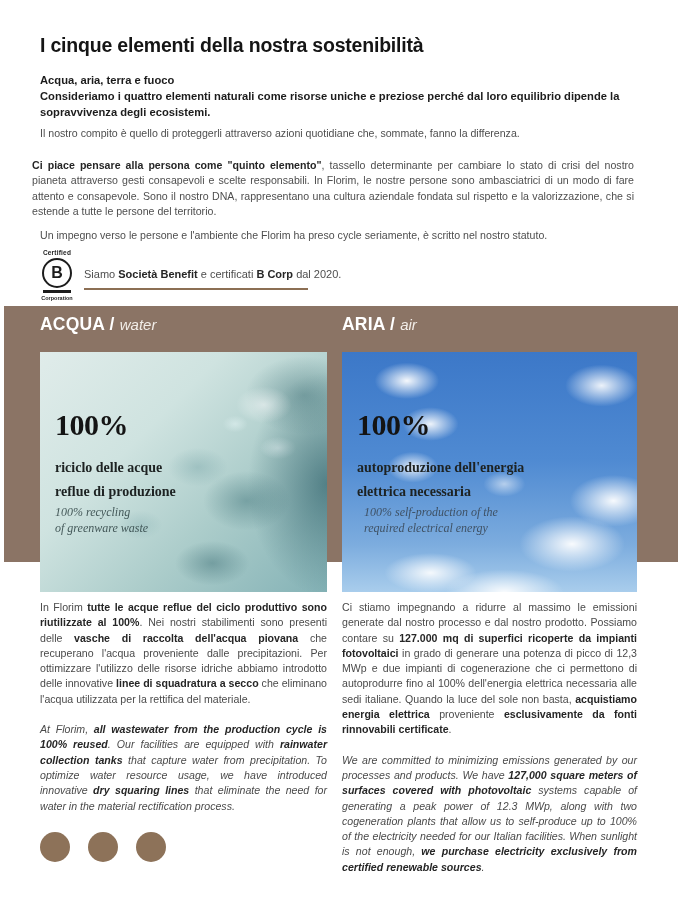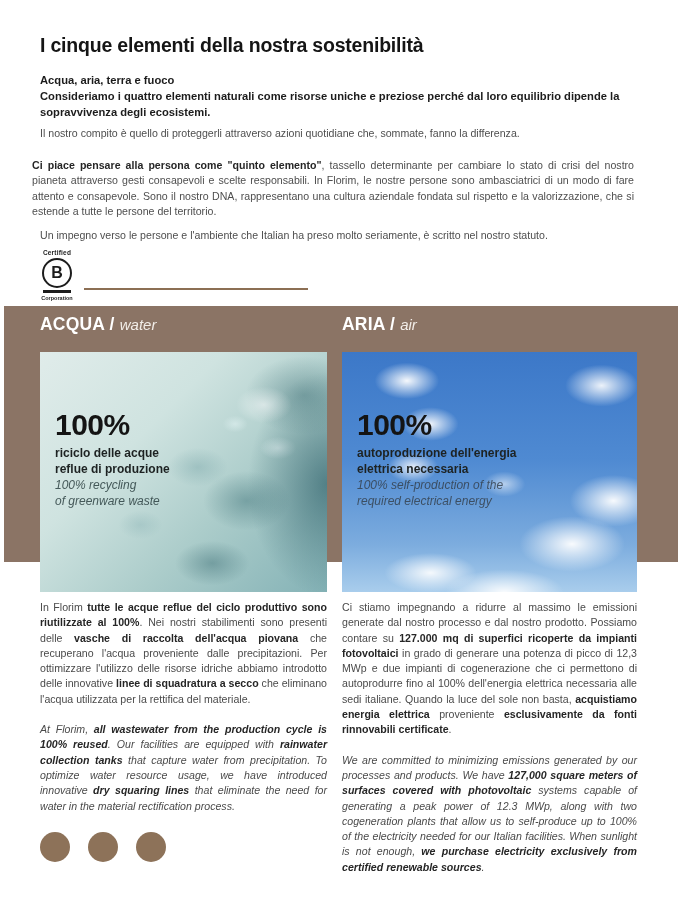--- a/index.html
+++ b/index.html
@@ -28,21 +28,21 @@
 
   
   .band{left:4px;top:306px;width:674px;height:256px;background:#8b7465;}
 
   .section-head{top:314px;color:#ffffff;font-size:17.5px;font-weight:700;letter-spacing:.2px;}
   .section-head .sub{font-weight:400;font-style:italic;font-size:15px;color:#f2ede8;letter-spacing:0;}
   .head-acqua{left:40px;}
   .head-aria{left:342px;}
 
   
-  .photo{top:352px;height:240px;overflow:hidden;}
+  .photo{top:352px;height:240px;overflow:hidden;font-family:Liberation Serif, serif;}
   .photo-water{left:40px;width:287px;
     background:
       radial-gradient(ellipse 40px 26px at 78% 22%, rgba(255,255,255,.55), transparent 70%),
       radial-gradient(ellipse 90px 60px at 92% 18%, rgba(55,105,112,.45), transparent 65%),
       radial-gradient(ellipse 120px 170px at 100% 55%, rgba(38,88,98,.62), transparent 66%),
       radial-gradient(ellipse 70px 48px at 72% 62%, rgba(70,120,126,.5), transparent 62%),
       radial-gradient(ellipse 46px 30px at 55% 48%, rgba(120,165,168,.42), transparent 65%),
       radial-gradient(ellipse 60px 36px at 60% 88%, rgba(70,118,124,.5), transparent 62%),
       radial-gradient(ellipse 34px 22px at 35% 72%, rgba(140,180,182,.4), transparent 65%),
       radial-gradient(ellipse 26px 16px at 83% 40%, rgba(235,248,248,.7), transparent 70%),
@@ -56,23 +56,23 @@
       radial-gradient(ellipse 52px 30px at 88% 14%, rgba(255,255,255,.9), transparent 70%),
       radial-gradient(ellipse 64px 38px at 92% 62%, rgba(255,255,255,.95), transparent 68%),
       radial-gradient(ellipse 80px 42px at 78% 80%, rgba(255,255,255,.95), transparent 66%),
       radial-gradient(ellipse 70px 30px at 30% 92%, rgba(255,255,255,.9), transparent 66%),
       radial-gradient(ellipse 90px 34px at 55% 100%, rgba(255,255,255,.92), transparent 66%),
       radial-gradient(ellipse 30px 18px at 55% 55%, rgba(255,255,255,.55), transparent 70%),
       linear-gradient(180deg,#3c78c8 0%,#4f8ad2 45%,#7cacde 80%,#a9cdec 100%);}
 
   .overlay{position:absolute;left:15px;top:58px;width:240px;}
   .stat{font-size:30px;font-weight:700;color:#141414;letter-spacing:-0.5px;line-height:30px;}
-  .stat-caption{margin-top:5px;font-size:12px;line-height:16px;font-weight:700;color:#1d2222;white-space:pre-line;}
+  .stat-caption{margin-top:16px;font-size:14px;line-height:24px;font-weight:700;color:#1d2222;white-space:pre-line;}
   .stat-caption-en{font-size:12px;line-height:16px;font-style:italic;color:rgba(45,65,66,.85);white-space:pre-line;}
-  .overlay-sky .stat-caption-en{color:rgba(50,60,70,.8);}
+  .overlay-sky .stat-caption-en{color:rgba(50,60,70,.8);margin-left:7px;}
 
   
   .col{top:600px;font-size:10.6px;line-height:15.3px;text-align:justify;color:#4a4a4a;}
   .col-left{left:40px;width:287px;}
   .col-right{left:342px;width:295px;}
   .col .en{margin-top:15px;font-style:italic;}
 
   
   .dot{top:832px;width:30px;height:30px;border-radius:50%;background:#8d7259;}
   .dot1{left:40px;} .dot2{left:88px;} .dot3{left:136px;}
@@ -86,28 +86,29 @@
 
   <div class="abs lead">
     <div>Acqua, aria, terra e fuoco</div>
     <div>Consideriamo i quattro elementi naturali come risorse uniche e preziose perché dal loro equilibrio dipende la sopravvivenza degli ecosistemi.</div>
   </div>
 
   <div class="abs intro">Il nostro compito è quello di proteggerli attraverso azioni quotidiane che, sommate, fanno la differenza.</div>
 
   <div class="abs quinto"><span class="seg-b">Ci piace pensare alla persona come "quinto elemento"</span><span>, tassello determinante per cambiare lo stato di crisi del nostro pianeta attraverso gesti consapevoli e scelte responsabili. In Florim, le nostre persone sono ambasciatrici di un modo di fare attento e consapevole. Sono il nostro DNA, rappresentano una cultura aziendale fondata sul rispetto e la valorizzazione, che si estende a tutte le persone del territorio.</span></div>
 
-  <div class="abs impegno">Un impegno verso le persone e l'ambiente che Italian ha preso molto seriamente, è scritto nel nostro statuto.</div>
+  <div class="abs impegno">Un impegno verso le persone e l'ambiente che Florim ha preso cycle seriamente, è scritto nel nostro statuto.</div>
 
   <div class="abs bcorp">
     <div class="certified">Certified</div>
     <div class="circle">B</div>
     <div class="bar"></div>
     <div class="corporation">Corporation</div>
   </div>
+  <div class="abs bcorp-statement"><span>Siamo </span><span class="seg-b">Società Benefit</span><span> e certificati </span><span class="seg-b">B Corp</span><span> dal 2020.</span></div>
   <div class="abs bcorp-rule"></div>
 
   <div class="abs band"></div>
 
   <div class="abs section-head head-acqua">
     <span>ACQUA / </span><span class="sub">water</span>
   </div>
   <div class="abs section-head head-aria">
     <span>ARIA / </span><span class="sub">air</span>
   </div>

